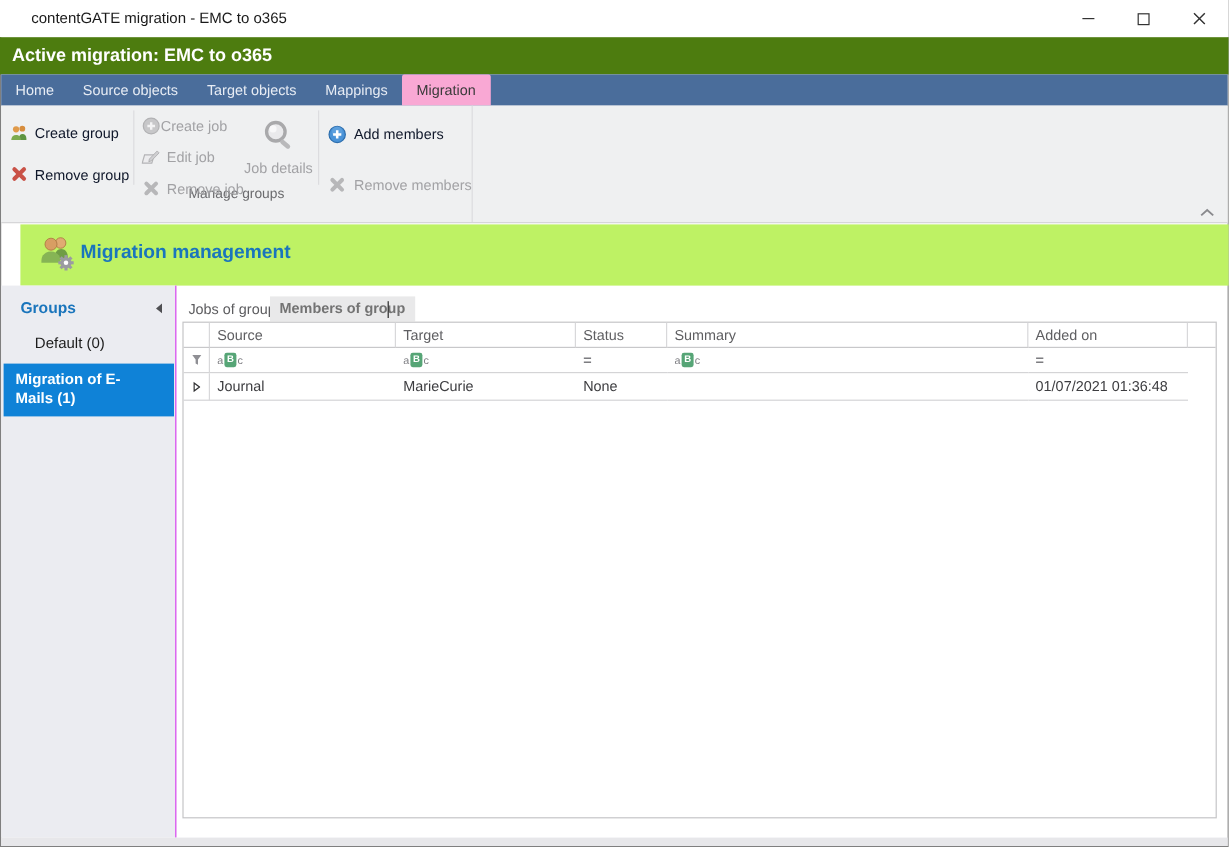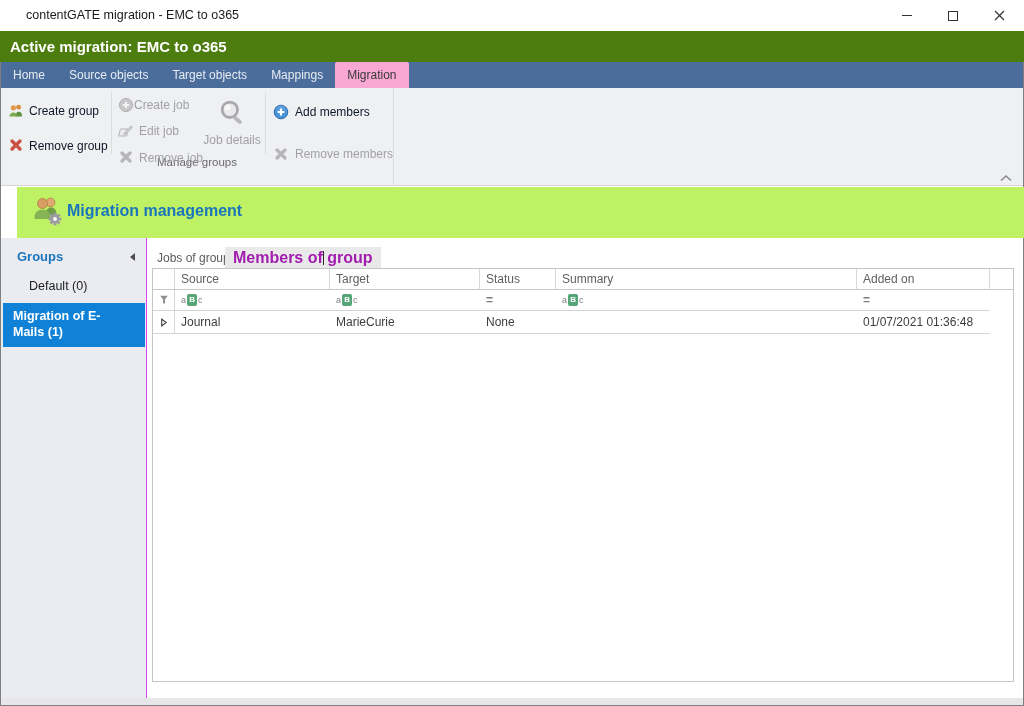--- a/index.html
+++ b/index.html
@@ -47,21 +47,21 @@
   .sidebar { left:1px; top:238px; width:146px; height:460px; background:#ebecf1; border-right:1px solid #d946ef; }
   .sb-header { left:16px; top:11px; font-size:13px; font-weight:bold; color:#1a75bc; }
   .sb-item { left:28px; top:41px; font-size:12.5px; color:#1c1c1c; }
   .sb-selected { left:2px; top:65px; width:142px; min-height:44px; background:#0f82d7; color:#fff;
                  font-size:12.5px; font-weight:bold; padding:5px 10px 6px 10px; line-height:16px; }
   .sb-selected .wrapbox { width:118px; }
 
   
   .content-tab-plain { left:157px; top:251px; font-size:12px; color:#5c5c5f; }
   .content-tab-active { left:225px; top:247px; height:21px; background:#e9e9ea; padding:0 8px; line-height:21px;
-                        font-size:16px; font-weight:bold; color:#a21caf; }
+                        font-size:12px; font-weight:bold; color:#737373; }
   .tab-caret { left:323px; top:251px; width:1px; height:14px; background:#2a2a2a; }
 
   
   .grid-panel { left:152px; top:268px; width:862px; height:414px; background:#fff; border:1px solid #c5c5c7; }
   .grow { display:flex; width:100%; }
   .gcell { flex:0 0 auto; overflow:hidden; white-space:nowrap; }
   .c0 { width:22px; } .c1 { width:155px; } .c2 { width:150px; } .c3 { width:76px; }
   .c4 { width:301px; } .c5 { width:133px; } .c6 { flex:1 1 auto; }
   .hdr .gcell { height:21px; line-height:20px; font-size:12px; color:#5f5f62;
                 border-right:1px solid #d8d8da; border-bottom:1px solid #c8c8ca; padding-left:6px; }

